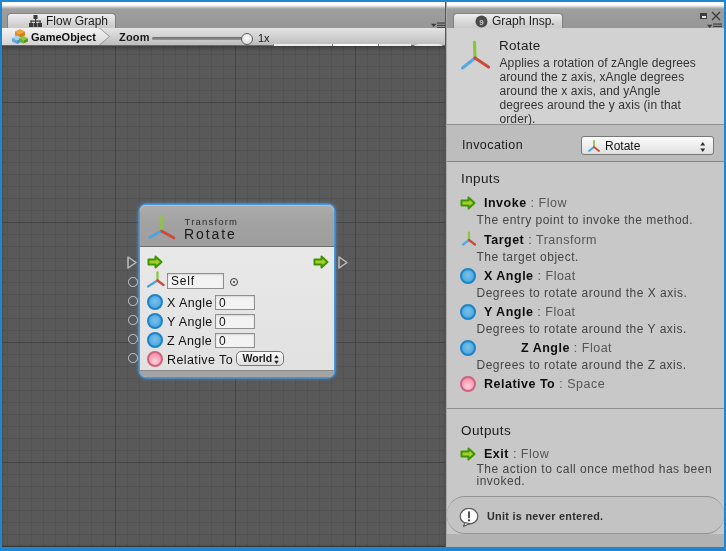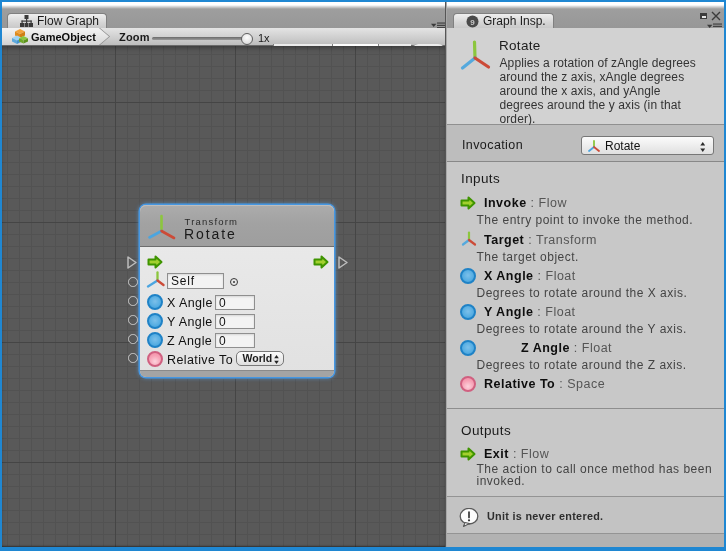--- a/index.html
+++ b/index.html
@@ -5,21 +5,21 @@
 * { margin:0; padding:0; box-sizing:border-box; }
 html,body { width:726px; height:551px; overflow:hidden; }
 body { font-family:"Liberation Sans", sans-serif; }
 #win { position:relative; width:726px; height:551px; background:#1f87d2; }
 #inner { position:absolute; left:2px; top:2px; width:722px; height:545px; overflow:hidden; }
 
 
 #left { position:absolute; left:0; top:0; width:443px; height:545px; }
 #divider { position:absolute; left:443px; top:0; width:2px; height:545px; background:linear-gradient(to right,#565656 0 1px,#a8a8a8 1px 2px); }
 .titlebar { position:absolute; left:0; top:0; width:100%; height:26px; background:linear-gradient(#ffffff 0 3px, #d8d8d8 4.5px, #9e9e9e 7px, #979797 26px); }
-.tab { position:absolute; height:15px; top:11px; background:linear-gradient(#efefef, #d6d6d6 60%, #c9c9c9); border:1px solid #808080; border-bottom:none; border-radius:4px 4px 0 0; display:flex; align-items:center; font-size:12px; color:#1c1c1c; padding:0 7px 0 12px; }
+.tab { position:absolute; height:15px; top:11px; background:linear-gradient(#efefef, #d6d6d6 60%, #c9c9c9); border:1px solid #808080; border-bottom:none; border-radius:4px 4px 0 0; display:flex; align-items:center; font-size:12px; color:#1c1c1c; padding:0 7px 0 21px; }
 .tab svg { margin-right:4px; }
 .menuicon { position:absolute; width:15px; height:7px; }
 
 #toolbar { position:absolute; left:0; top:26px; width:443px; height:18px; background:linear-gradient(#e4e4e4, #cdcdcd 60%, #bcbcbc); border-bottom:1px solid #6a6a6a; }
 #crumbwrap { position:absolute; left:0; top:0; height:17px; width:109px; filter:drop-shadow(1px 0 0 #8a8a8a); }
 #crumb { position:absolute; left:0; top:0; height:17px; width:107px; background:linear-gradient(#f4f4f4, #dedede 70%, #d2d2d2); clip-path:polygon(0 0, 97px 0, 107px 50%, 97px 100%, 0 100%); display:flex; align-items:center; font-size:11px; font-weight:bold; color:#0c0c0c; }
 #crumb svg { margin:0 2px 0 10px; }
 #zoomlbl { position:absolute; left:117px; top:3px; font-size:11px; font-weight:bold; color:#1a1a1a; letter-spacing:0.2px; }
 #slidertrack { position:absolute; left:150px; top:9px; width:96px; height:3px; background:linear-gradient(#6a6a6a, #9a9a9a); border-radius:1.5px; }
 #sliderthumb { position:absolute; left:239px; top:4.5px; width:12px; height:12px; border-radius:50%; background:radial-gradient(circle at 50% 35%, #fdfdfd, #d2d2d2); border:1px solid #5f5f5f; }
@@ -59,21 +59,21 @@
 #rheader .desc { position:absolute; left:52.5px; top:27.5px; width:235px; font-size:12px; line-height:14.2px; color:#333; letter-spacing:0.1px; }
 #invoc { position:absolute; left:0; top:123px; width:277px; height:37px; background:#bdbdbd; border-bottom:1px solid #888; }
 #invoc .lbl { position:absolute; left:15px; top:13px; font-size:12.5px; color:#1a1a1a; letter-spacing:0.4px; }
 #invocdd { position:absolute; left:134px; top:11px; width:133px; height:19px; background:linear-gradient(#fbfbfb, #e0e0e0); border:1px solid #777; border-radius:3px; font-size:12px; color:#111; }
 .sechead { position:absolute; left:14px; font-size:13.5px; color:#1a1a1a; letter-spacing:0.4px; }
 .entry-title { position:absolute; left:37px; font-size:12.5px; color:#555; letter-spacing:0.5px; }
 .entry-title b { color:#0e0e0e; }
 .entry-desc { position:absolute; left:29.5px; font-size:12px; color:#444; line-height:12.8px; letter-spacing:0.5px; white-space:nowrap; }
 .eicon { position:absolute; left:13px; }
 #outsep { position:absolute; left:0; top:406px; width:277px; height:1px; background:#8e8e8e; }
-#warn { position:absolute; left:0; top:494px; width:277px; height:38px; background:#c3c3c3; border-top:1px solid #949494; border-bottom:1px solid #949494; }
+#warn { position:absolute; left:0; top:494px; width:277px; height:38px; background:#c3c3c3; border-top:1px solid #949494; border-bottom:1px solid #949494;border-radius:18px; }
 #warn .txt { position:absolute; left:40px; top:13px; font-size:10.8px; color:#2e2e2e; font-weight:bold; letter-spacing:0.3px; }
 #rfoot { position:absolute; left:0; top:532px; width:277px; height:15px; background:#b2b2b2; }
 </style>
 </head>
 <body>
 <div id="win">
     <div id="inner">
 
 <div id="left">
   <div class="titlebar"></div>

